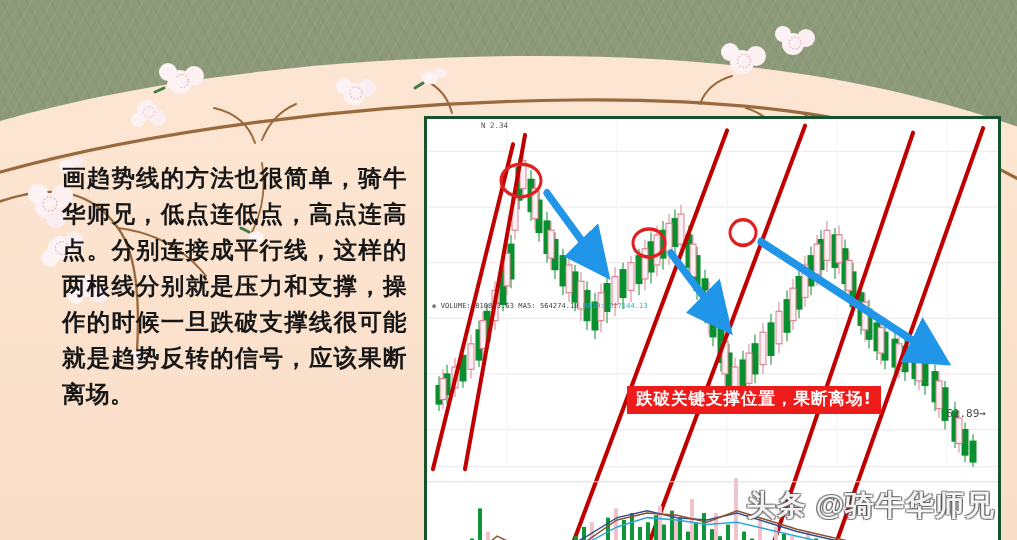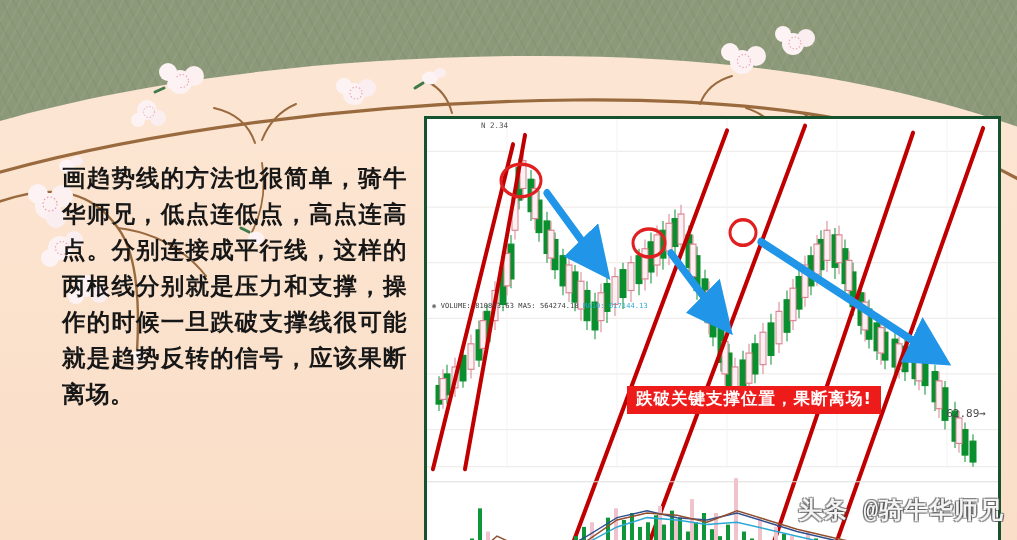--- a/index.html
+++ b/index.html
@@ -104,23 +104,23 @@
     position:absolute;
     left:54px; top:2px;
     font-family:"DejaVu Sans Mono","Liberation Mono",monospace;
     font-size:7.5px; color:#555;
     white-space:nowrap;
   }
 
   
   #watermark {
     position:absolute;
-    right:13px; bottom:14px;
-    font-family:Liberation Mono, monospace;
-    font-size:24px;
+    right:22px; bottom:14px;
+    font-family:Liberation Sans, sans-serif;
+    font-size:29px;
     font-weight:bold;
     color:rgba(255,255,255,.93);
     text-shadow:
       -1.3px -1.3px 0 rgba(70,70,70,.55),
        1.3px -1.3px 0 rgba(70,70,70,.55),
       -1.3px  1.3px 0 rgba(70,70,70,.55),
        1.3px  1.3px 0 rgba(70,70,70,.55);
     letter-spacing:1px;
     white-space:nowrap;
     pointer-events:none;

